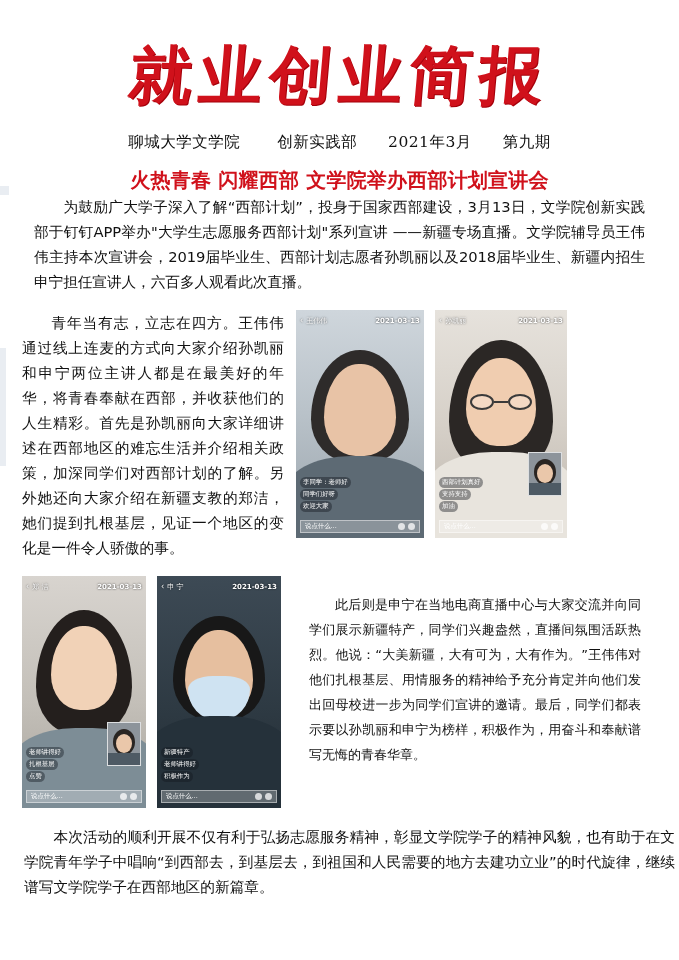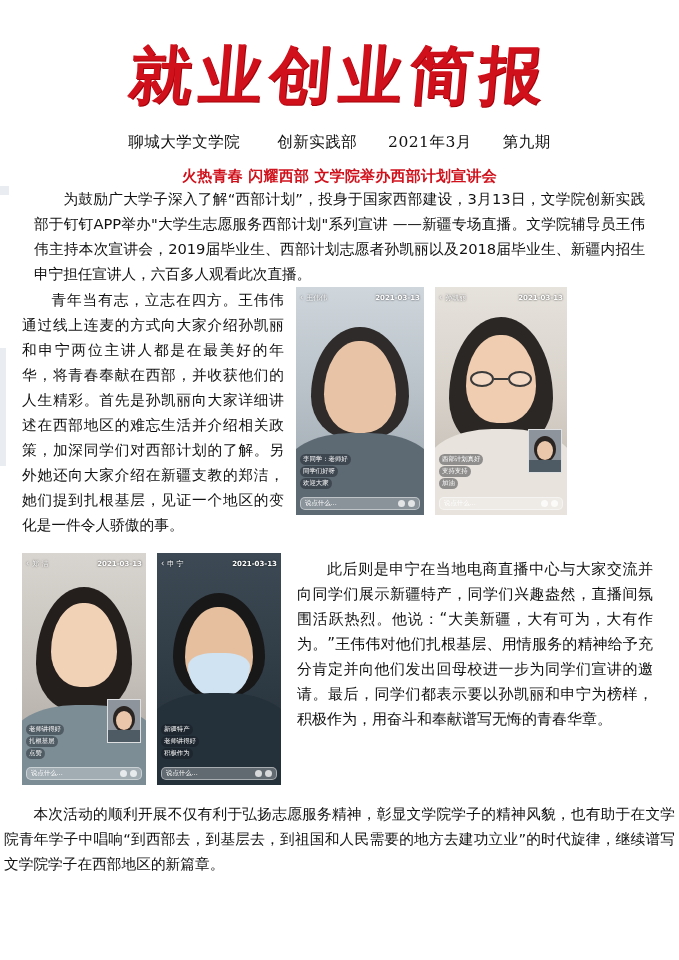--- a/index.html
+++ b/index.html
@@ -54,42 +54,42 @@
   .byline span { display: inline-block; }
   .byline .sep { width: 26px; }
   .byline .sep2 { width: 20px; }
   .byline .sep3 { width: 20px; }
 
   .subhead {
     margin-top: 14px;
     text-align: center;
     color: #d0111b;
     font-weight: bold;
-    font-size: 15px;
+    font-size: 20px;
     font-family: "DejaVu Sans", "Liberation Sans", sans-serif;
     letter-spacing: 0.2px;
   }
 
   .body-wrap {
     padding: 0 34px;
   }
   p.para {
     margin: 0;
     font-size: 14.7px;
     line-height: 25px;
     color: #111;
     text-align: justify;
     text-indent: 2em;
     font-family: "DejaVu Sans", "Liberation Sans", sans-serif;
   }
   .para.lead { letter-spacing: -0.1px; }
 
   
   .sec2 {
-    margin-top: 1px;
+    margin-top: 16px;
     display: flex;
     align-items: flex-start;
     gap: 12px;
     padding: 0 22px;
     justify-content: center;
   }
   .sec2 .txt {
     width: 262px;
     flex: 0 0 262px;
   }
@@ -111,29 +111,29 @@
   .sec3 {
     margin-top: 16px;
     display: flex;
     align-items: flex-start;
     gap: 12px;
     padding: 0 22px;
   }
   .photos3 { display: flex; gap: 11px; }
   .sec3 .txt { flex: 1 1 auto; }
   .sec3 .txt p {
-    margin: 4px;
-    font-size: 15px;
+    margin: 16px;
+    font-size: 13px;
     line-height: 25px;
     text-align: justify;
     text-indent: 2em;
     color: #111;
   }
 
-  .sec4 { margin-top: 16px; padding: 0 4px; }
+  .sec4 { margin-top: 16px; padding: 0 4px; margin-left: 20px; }
 
   
   .shot {
     position: relative;
     overflow: hidden;
     background: #6b6f74;
     border: 0;
     flex: 0 0 auto;
   }
   .shot.s-a { width: 128px; height: 228px; }
@@ -278,21 +278,21 @@
   }
   .cl1 { bottom: 50px; }
   .cl2 { bottom: 38px; }
   .cl3 { bottom: 26px; }
   .inputbar {
     position: absolute;
     left: 4px;
     right: 4px;
     bottom: 5px;
     height: 13px;
-    border-radius: 5px;
+    border-radius: 0;
     background: rgba(255,255,255,.28);
     border: 1px solid rgba(255,255,255,.45);
     display: flex;
     align-items: center;
     padding: 0 4px;
     color: #fff;
     font-size: 6.4px;
   }
   .inputbar .ico {
     margin-left: auto;

